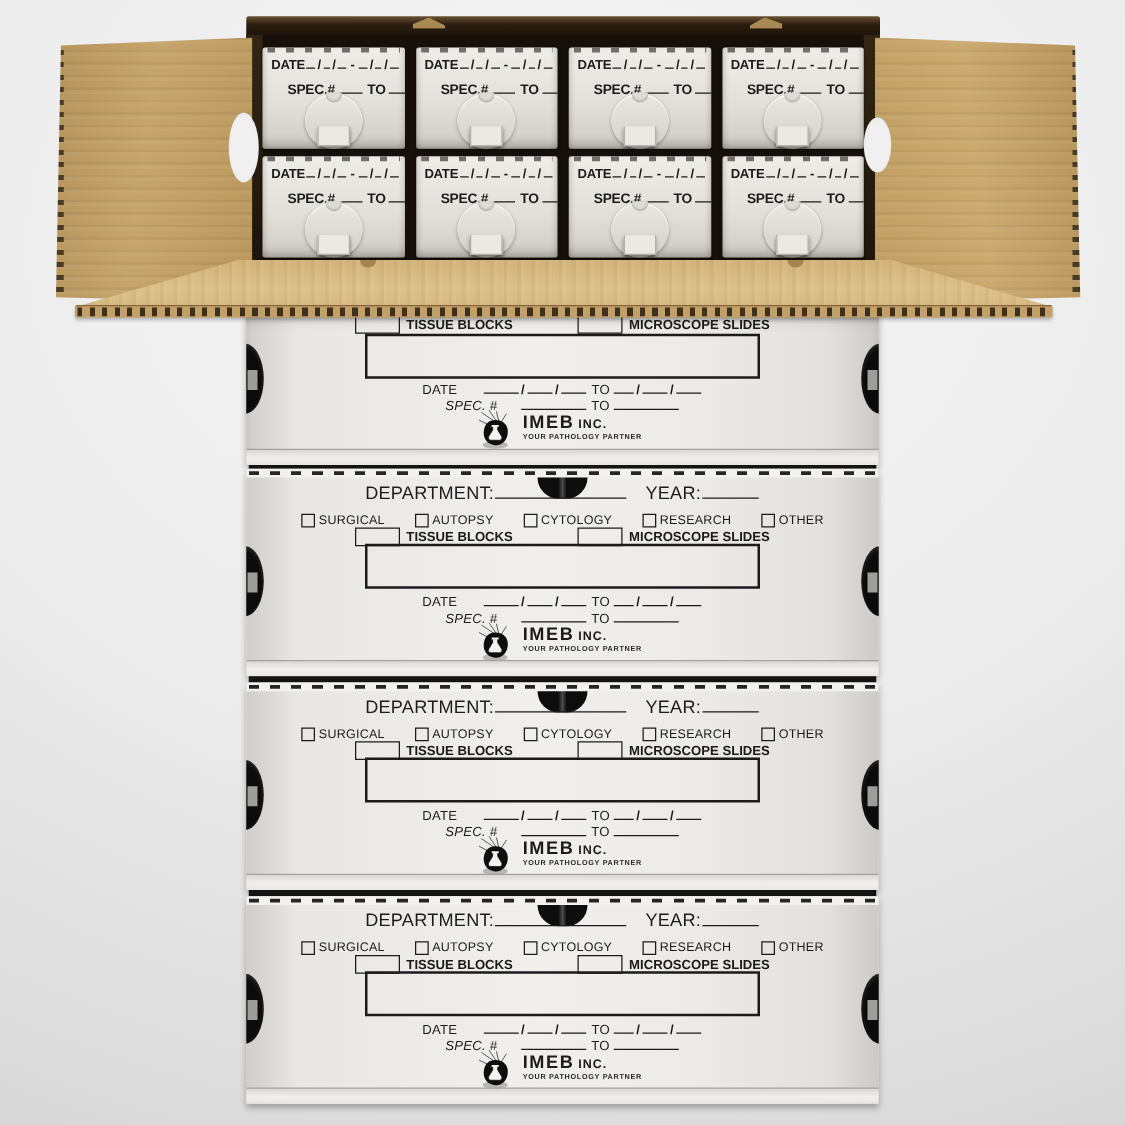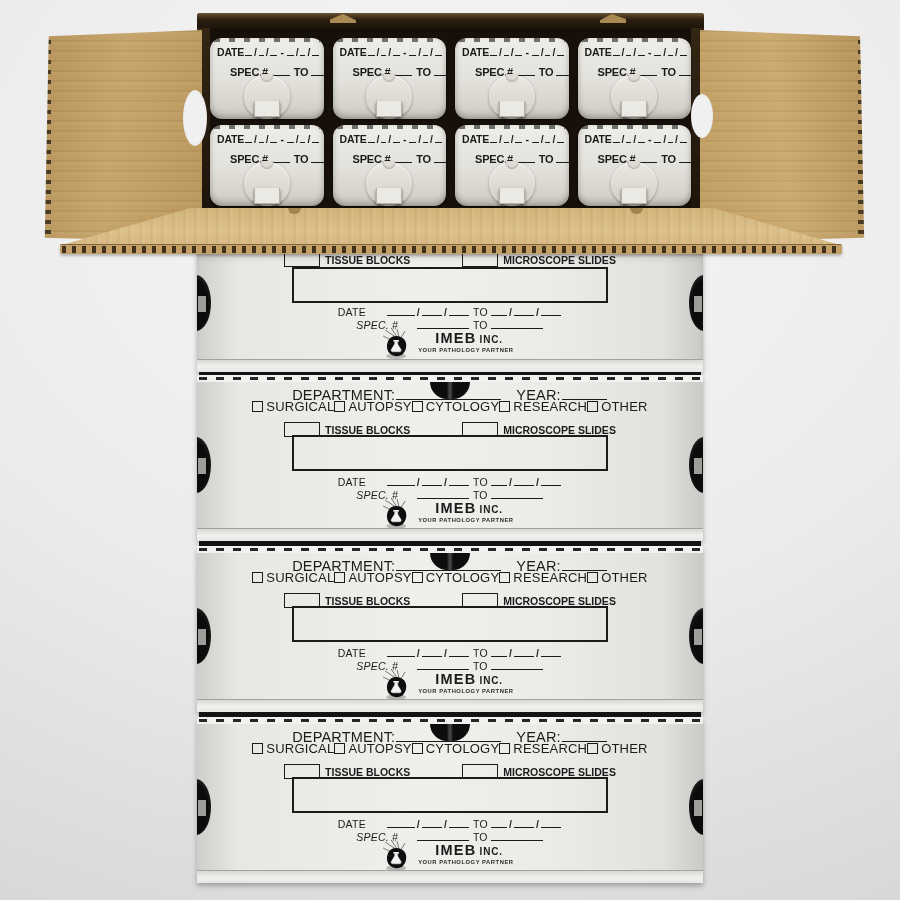--- a/index.html
+++ b/index.html
@@ -10,21 +10,21 @@
   .carton-back-top{position:absolute;left:197px;top:13px;width:507px;height:17px;
     background:linear-gradient(180deg,#6b5232 0%,#2a1d0f 40%,#1c130a 100%);border-radius:2px 2px 0 0;}
   .carton-tab{position:absolute;top:14px;width:26px;height:9px;background:#a98a55;}
   .tab1{left:330px;clip-path:polygon(0 60%,50% 0,100% 70%,100% 100%,0 100%);}
   .tab2{left:600px;clip-path:polygon(0 70%,45% 0,100% 55%,100% 100%,0 100%);}
   .carton-interior{position:absolute;left:197px;top:28px;width:507px;height:184px;background:#17100a;}
   .corner-strip{position:absolute;top:28px;width:13px;height:184px;background:linear-gradient(180deg,#332614,#1d140b);}
   .corner-l{left:197px;} .corner-r{left:691px;}
   .smallbox-grid{position:absolute;left:210px;top:38px;width:481px;height:168px;
     display:grid;grid-template-columns:repeat(4,1fr);grid-template-rows:1fr 1fr;gap:6px 9px;}
-  .small-box{position:relative;border-radius:12px;overflow:hidden;color:#1b1b1b;
+  .small-box{position:relative;border-radius:2px;overflow:hidden;color:#1b1b1b;
     background:linear-gradient(180deg,#efede8 0%,#e2e0da 55%,#cfccc4 100%);
     box-shadow:inset 0 -7px 9px -5px rgba(0,0,0,.30), inset 4px 0 6px -4px rgba(0,0,0,.22),
                inset -4px 0 6px -4px rgba(0,0,0,.22), 0 1px 2px rgba(0,0,0,.5);}
   .sb-perf{position:absolute;left:4px;right:4px;top:0;height:4px;
     background:repeating-linear-gradient(90deg,#2c2c2c 0 6px,transparent 6px 15px);opacity:.65;}
   .sb-date{position:absolute;left:7px;top:8px;font-size:10.5px;font-weight:700;letter-spacing:-.2px;white-space:nowrap;}
   .sb-spec{position:absolute;left:20px;top:28px;font-size:11px;font-weight:700;letter-spacing:-.2px;white-space:nowrap;}
   .sb-circle{position:absolute;left:50%;top:46%;transform:translateX(-50%);width:46px;height:44px;border-radius:50%;
     background:linear-gradient(180deg,#eae8e2,#d2cfc7);
     box-shadow:0 1px 3px rgba(0,0,0,.35), inset 0 1px 1px rgba(255,255,255,.8);}
@@ -69,21 +69,21 @@
   .sbox-full{position:relative;width:506px;height:166px;}
   .gapline{position:absolute;left:2px;width:502px;background:#141414;}
   .row{position:absolute;left:0;width:100%;display:flex;justify-content:center;align-items:baseline;white-space:nowrap;}
   .perf-strip{position:absolute;left:0;top:0;width:100%;height:7px;background:#f2f1ef;}
   .perf-strip::after{content:'';position:absolute;left:2px;right:2px;top:2px;height:3px;
     background:repeating-linear-gradient(90deg,#262626 0 8px,transparent 8px 17px);}
   .notch{position:absolute;left:50%;top:7px;transform:translateX(-50%);width:40px;height:17px;
     background:linear-gradient(90deg,#0d0d0d 42%,#383838 47%,#4a4a4a 50%,#383838 53%,#0d0d0d 58%);
     border-radius:0 0 22px 22px;}
   .r-dept{top:12px;font-size:14.5px;letter-spacing:.2px;}
-  .r-checks{top:24px;font-size:13px;letter-spacing:.2px;}
+  .r-checks{top:36px;font-size:10px;letter-spacing:.2px;gap:24px;}
   .chk-item{display:inline-flex;align-items:center;}
   .chk-sq{display:inline-block;width:9px;height:9px;border:1.6px solid #1b1b1b;margin-right:3px;}
   .r-types{top:47px;font-size:10.5px;gap:52px;}
   .type-item{display:inline-flex;align-items:center;font-weight:bold;}
   .type-rect{display:inline-block;width:34px;height:13px;border:1.6px solid #1b1b1b;margin-right:5px;background:transparent;}
   .bigrect{position:absolute;left:50%;transform:translateX(-50%);width:312px;height:32px;border:2px solid #1b1b1b;background:transparent;}
   .br-full{top:60px;} .br-part{top:17px;}
   .r-date{font-size:10.5px;letter-spacing:.2px;}
   .r-spec{font-size:10.5px;letter-spacing:.2px;}
   .rd-full{top:101px;} .rs-full{top:114px;}
@@ -93,21 +93,21 @@
   .to-lbl{margin:0 2px 0 3px;}
   .bl{display:inline-block;height:2px;border-bottom:1.7px solid #1b1b1b;margin:0 1px;vertical-align:baseline;}
   .w16{width:16px;} .w20{width:20px;} .w28{width:28px;} .w45{width:45px;} .w52{width:52px;} .w105{width:105px;}
   .wsb7{width:7px;} .wsb5{width:5px;} .wsb18{width:18px;}
   .slash{padding:0 1px;font-weight:600;}
   .dash{padding:0 2px;font-weight:700;}
   .logo{position:absolute;left:50%;transform:translateX(-52%);display:flex;align-items:flex-start;}
   .lg-full{top:126px;} .lg-part{top:81px;}
   .logo svg{width:34px;height:32px;margin-right:3px;margin-top:-3px;}
   .logo-text{display:flex;flex-direction:column;line-height:1;}
-  .brand-line{display:flex;align-items:baseline;margin-left:17px;}
+  .brand-line{display:flex;align-items:baseline;}
   .brand{font-size:14.5px;font-weight:700;letter-spacing:1.3px;}
   .brand-suffix{font-size:10px;font-weight:700;letter-spacing:.8px;margin-left:3px;}
   .tagline{font-size:5.8px;font-weight:700;letter-spacing:.55px;margin-top:2px;color:#2a2a2a;}
   .bottom-strip{position:absolute;left:0;bottom:0;width:100%;height:12px;
     background:linear-gradient(180deg,#d9d8d5 0%,#f1f0ee 55%,#e7e6e3 100%);border-top:1px solid #a3a29f;}
   .hole{position:absolute;width:30px;height:56px;border-radius:50%;background:#0b0b0b;
     box-shadow:inset 0 2px 4px rgba(255,255,255,.12);}
   .hole::after{content:'';position:absolute;width:8px;height:16px;background:#cfcfca;opacity:.75;top:21px;}
   .hole-l{left:-16px;} .hole-l::after{left:17px;}
   .hole-r{right:-16px;} .hole-r::after{right:17px;}

